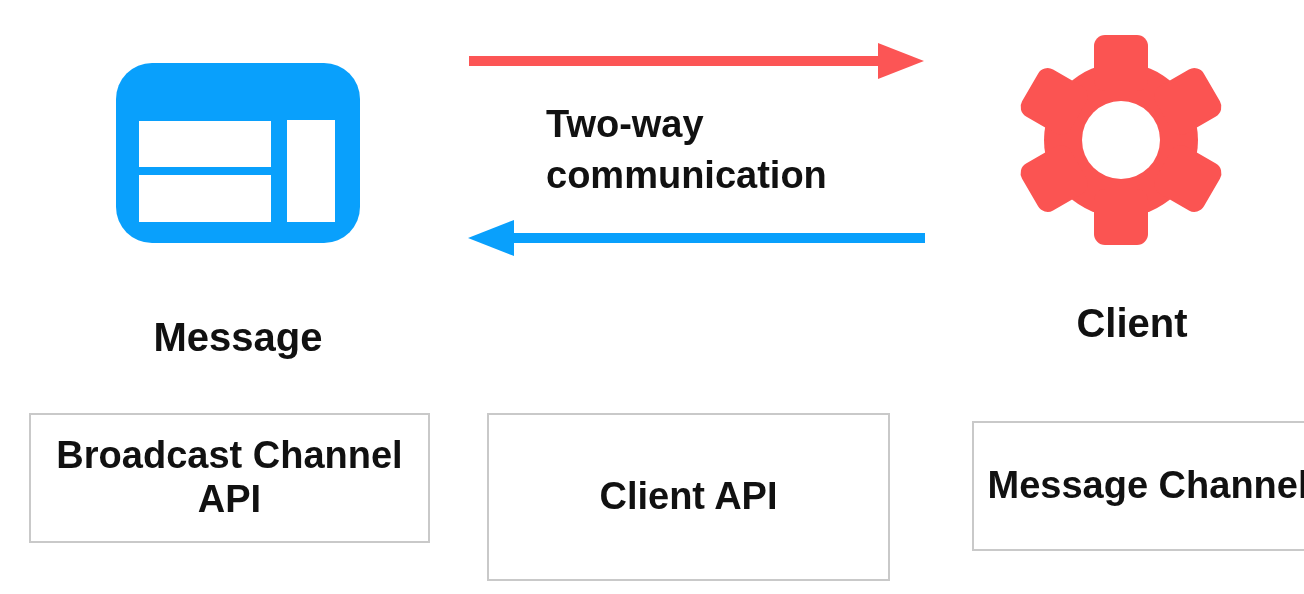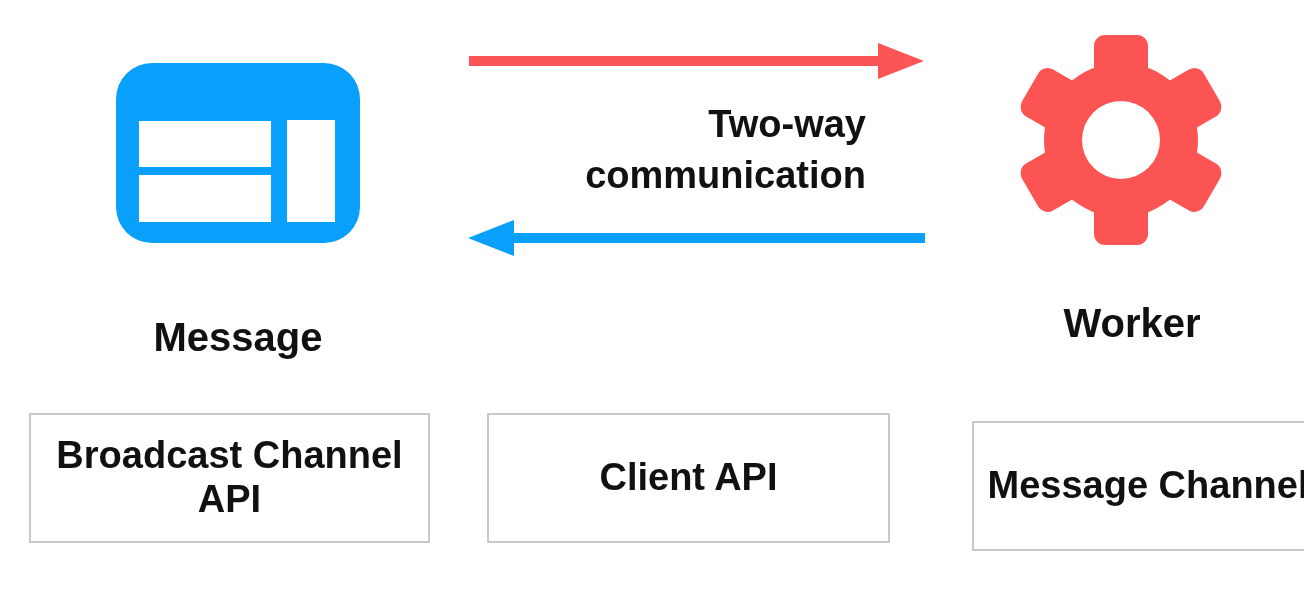--- a/index.html
+++ b/index.html
@@ -29,41 +29,41 @@
   }
 
   .heading {
     position: absolute;
     left: 546px;
     top: 99px;
     width: 320px;
     font-size: 38px;
     font-weight: 700;
     line-height: 1.35;
-    text-align: right;
+    text-align: left;
     color: #111111;
   }
 
   .api-box {
     position: absolute;
     box-sizing: border-box;
     background: #ffffff;
     border: 2px solid #c9c9c9;
     display: flex;
     align-items: center;
     justify-content: center;
     text-align: center;
     font-size: 38px;
     font-weight: 700;
     line-height: 1.15;
     color: #111111;
     padding: 0 8px;
   }
   .api-box-1 { left: 29px;  top: 413px; width: 401px; height: 130px; }
-  .api-box-2 { left: 487px; top: 413px; width: 403px; height: 130px; }
+  .api-box-2 { left: 487px; top: 413px; width: 403px; height: 168px; }
   .api-box-3 { left: 972px; top: 421px; width: 352px; height: 130px; }
 </style>
 </head>
 <body>
 
 <div class="canvas">
 
   <svg class="abs" style="left:116px; top:63px;" width="244" height="180" viewBox="0 0 244 180">
     <rect x="0" y="0" width="244" height="180" rx="36" fill="#09A0FC"></rect>
     <rect x="23" y="58" width="132" height="46" fill="#ffffff"></rect>
@@ -91,21 +91,21 @@
       <rect x="78" y="0" width="54" height="56" rx="11"></rect>
       <rect x="78" y="0" width="54" height="56" rx="11" transform="rotate(60 105 105)"></rect>
       <rect x="78" y="0" width="54" height="56" rx="11" transform="rotate(120 105 105)"></rect>
       <rect x="78" y="0" width="54" height="56" rx="11" transform="rotate(180 105 105)"></rect>
       <rect x="78" y="0" width="54" height="56" rx="11" transform="rotate(240 105 105)"></rect>
       <rect x="78" y="0" width="54" height="56" rx="11" transform="rotate(300 105 105)"></rect>
     </g>
     <circle cx="105" cy="105" r="39" fill="#ffffff"></circle>
   </svg>
 
-  <div class="node-label" style="left:1002px; top:303px; width:260px;">Worker</div>
+  <div class="node-label" style="left:1002px; top:303px; width:260px;">Client</div>
 
   <div class="api-box api-box-1">
     <span>Broadcast Channel API</span>
   </div>
 
   <div class="api-box api-box-2">
     <span>Client API</span>
   </div>
 
   <div class="api-box api-box-3">

